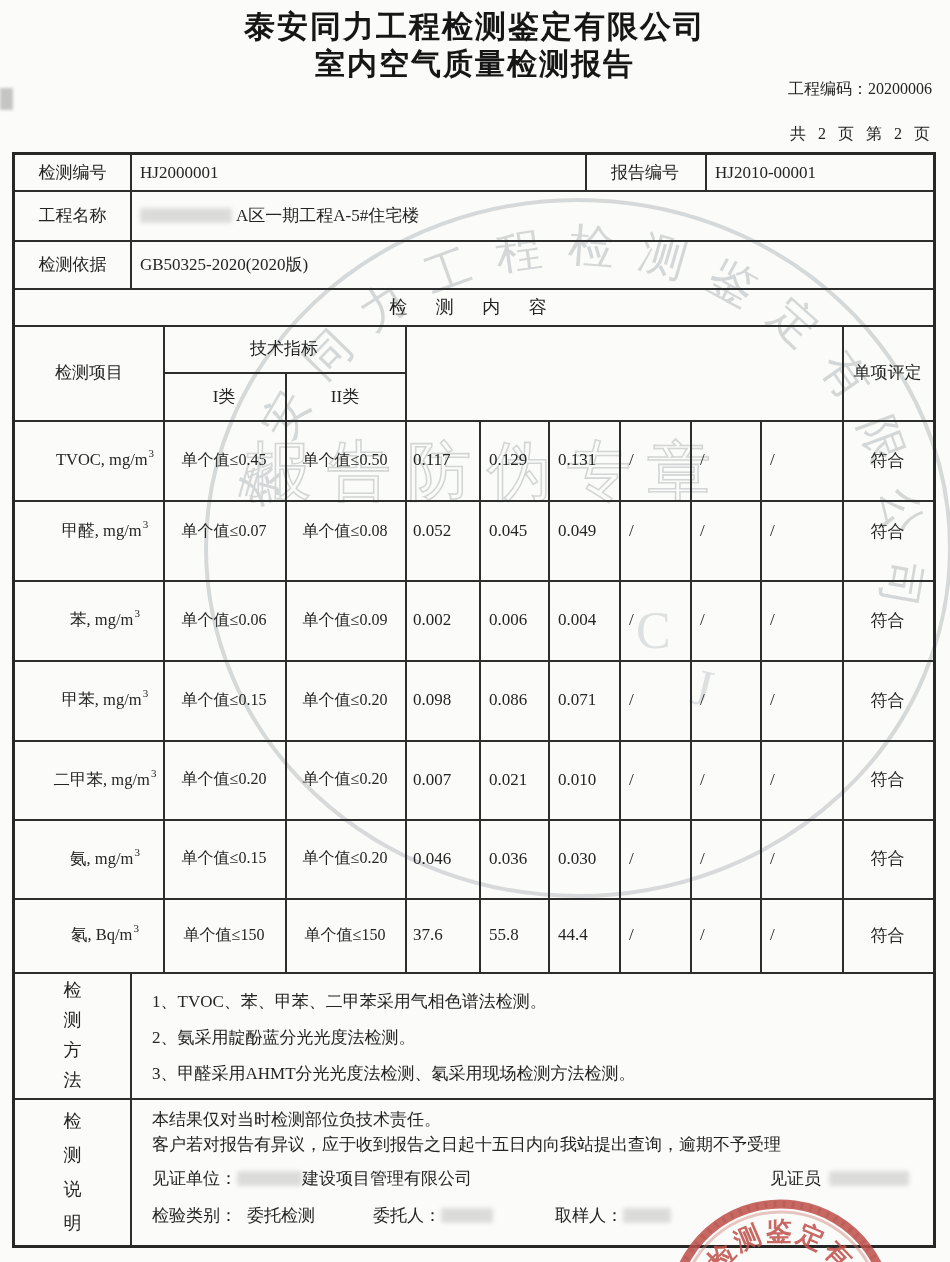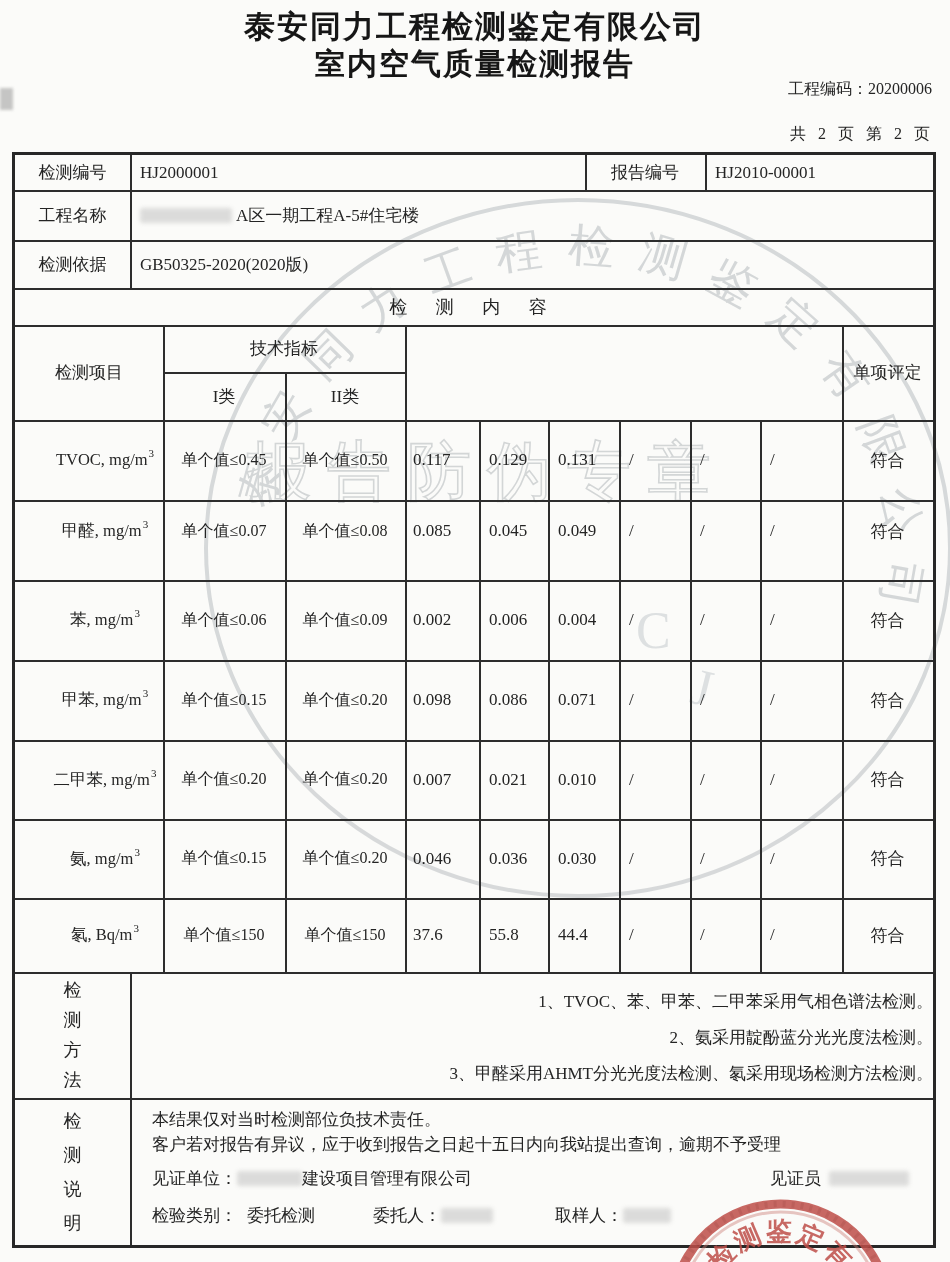--- a/index.html
+++ b/index.html
@@ -44,21 +44,21 @@
   .c-k2{left:270px;width:120px;font-size:16px}
   .c-r1{left:388px;width:74px}.c-r2{left:464px;width:69px}.c-r3{left:533px;width:71px}
   .c-r4{left:604px;width:71px}.c-r5{left:675px;width:70px}.c-r6{left:745px;width:82px}
   .c-v{left:827px;width:91px}
   
   .sec-label{position:absolute;left:0;width:115px;display:flex;align-items:center;justify-content:center;}
   .sec-label .stack{width:20px;word-break:break-all;text-align:center;font-size:18px;}
   .m-label{top:817px;height:126px}  .m-label .stack{line-height:30px}
   .n-label{top:943px;height:147px}  .n-label .stack{line-height:34px}
   .m-content{position:absolute;left:115px;top:817px;width:803px;height:126px;box-sizing:border-box;
-             padding:12px 0 0 22px;font-size:17px;line-height:36px;text-align:right;}
+             padding:12px 0 0 22px;font-size:17px;line-height:36px;}
   .n-content{position:absolute;left:115px;top:943px;width:803px;height:147px;box-sizing:border-box;
              padding:9px 0 0 22px;font-size:17px;line-height:25px;}
   .n-row{display:flex;align-items:center;}
   .n-row.wit{margin-top:9px;}
   .n-row.cat{margin-top:12px;}
   .rblob{display:inline-block;height:15px;background:#bdbdbd;opacity:.5;filter:blur(2px);
          border-radius:2px;vertical-align:middle;}
   
   .wm{position:absolute;left:0;top:0;z-index:1;pointer-events:none;}
   
@@ -149,21 +149,21 @@
     <div class="cell left c-r5 r0">/</div>
     <div class="cell left c-r6 r0">/</div>
     <div class="cell c-v r0">符合</div>
 
     <div class="cell c-item r1">
         <span>甲醛, mg/m</span>
         <sup class="sup">3</sup>
       </div>
     <div class="cell c-k1 r1">单个值≤0.07</div>
     <div class="cell c-k2 r1">单个值≤0.08</div>
-    <div class="cell left c-r1 r1">0.085</div>
+    <div class="cell left c-r1 r1">0.052</div>
     <div class="cell left c-r2 r1">0.045</div>
     <div class="cell left c-r3 r1">0.049</div>
     <div class="cell left c-r4 r1">/</div>
     <div class="cell left c-r5 r1">/</div>
     <div class="cell left c-r6 r1">/</div>
     <div class="cell c-v r1">符合</div>
 
     <div class="cell c-item r2">
         <span>苯, mg/m</span>
         <sup class="sup">3</sup>

